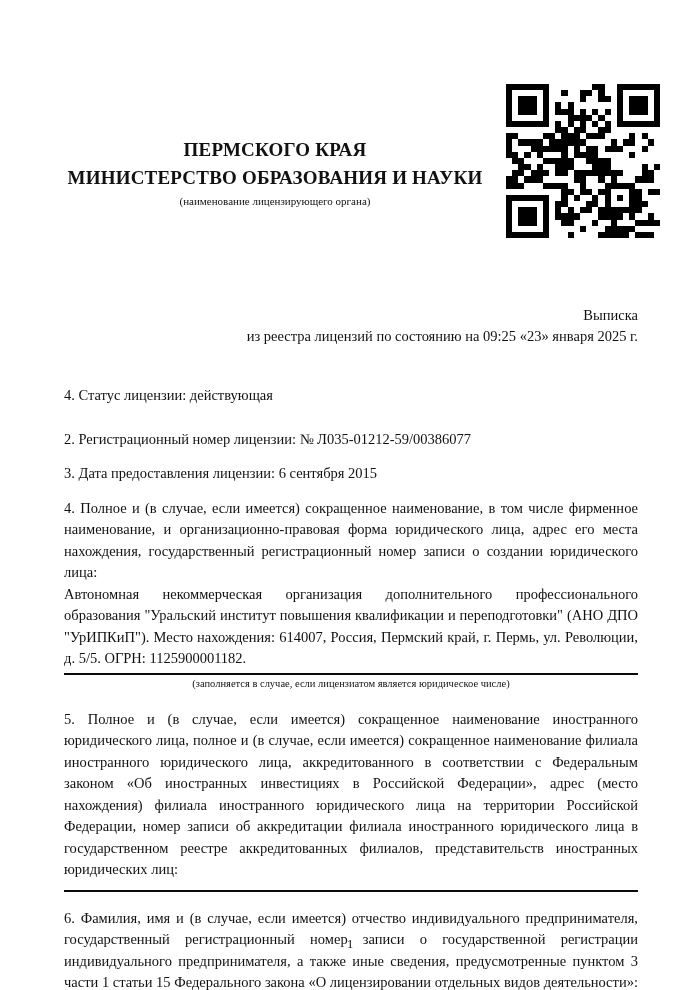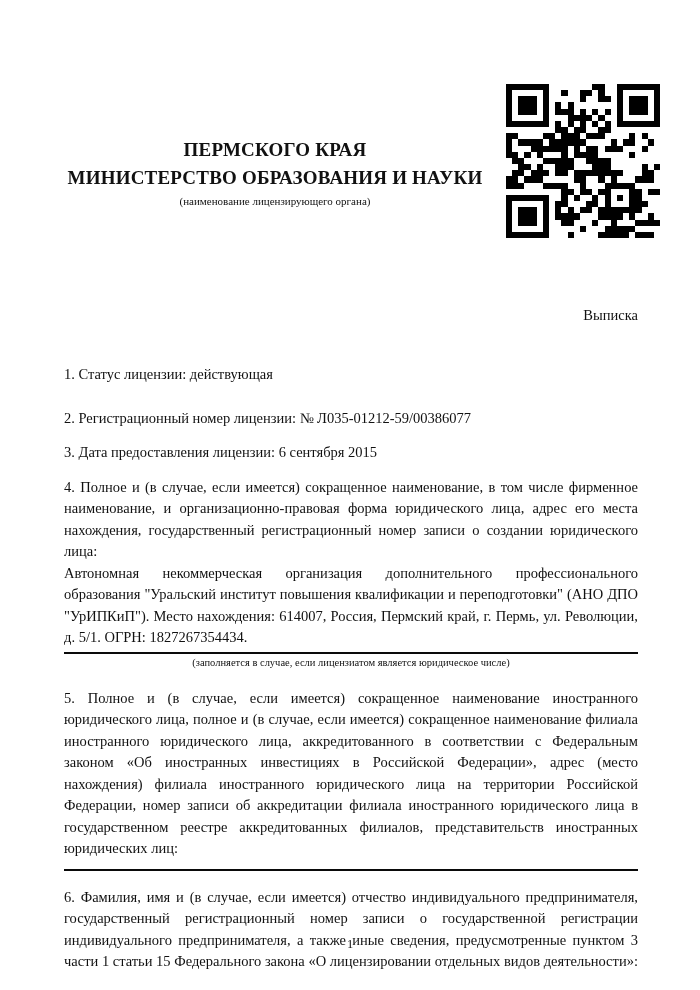--- a/index.html
+++ b/index.html
@@ -407,30 +407,31 @@
   <div class="content">
 
     <div class="header-block">
       <div class="ministry">ПЕРМСКОГО КРАЯ</div>
       <div class="ministry">МИНИСТЕРСТВО ОБРАЗОВАНИЯ И НАУКИ</div>
       <div class="header-caption">(наименование лицензирующего органа)</div>
     </div>
 
     <div class="doc-title">
       <div>Выписка</div>
+      <div>из реестра лицензий по состоянию на 09:25 «23» января 2025 г.</div>
     </div>
 
-    <p class="item item-1">1. Статус лицензии: действующая</p>
+    <p class="item item-1">4. Статус лицензии: действующая</p>
 
     <p class="item item-2">2. Регистрационный номер лицензии: № Л035-01212-59/00386077</p>
 
     <p class="item item-3">3. Дата предоставления лицензии: 6 сентября 2015</p>
 
     <p class="item item-4">4. Полное и (в случае, если имеется) сокращенное наименование, в том числе фирменное наименование, и организационно-правовая форма юридического лица, адрес его места нахождения, государственный регистрационный номер записи о создании юридического лица:</p>
-    <p class="item">Автономная некоммерческая организация дополнительного профессионального образования "Уральский институт повышения квалификации и переподготовки" (АНО ДПО "УрИПКиП"). Место нахождения: 614007, Россия, Пермский край, г. Пермь, ул. Революции, д. 5/1. ОГРН: 1827267354434.</p>
+    <p class="item">Автономная некоммерческая организация дополнительного профессионального образования "Уральский институт повышения квалификации и переподготовки" (АНО ДПО "УрИПКиП"). Место нахождения: 614007, Россия, Пермский край, г. Пермь, ул. Революции, д. 5/5. ОГРН: 1125900001182.</p>
     <div class="rule rule-tight"></div>
     <div class="note">(заполняется в случае, если лицензиатом является юридическое числе)</div>
 
     <p class="item item-5">5. Полное и (в случае, если имеется) сокращенное наименование иностранного юридического лица, полное и (в случае, если имеется) сокращенное наименование филиала иностранного юридического лица, аккредитованного в соответствии с Федеральным законом «Об иностранных инвестициях в Российской Федерации», адрес (место нахождения) филиала иностранного юридического лица на территории Российской Федерации, номер записи об аккредитации филиала иностранного юридического лица в государственном реестре аккредитованных филиалов, представительств иностранных юридических лиц:</p>
     <div class="rule rule-gap"></div>
 
     <p class="item item-6">6. Фамилия, имя и (в случае, если имеется) отчество индивидуального предпринимателя, государственный регистрационный номер записи о государственной регистрации индивидуального предпринимателя, а также иные сведения, предусмотренные пунктом 3 части 1 статьи 15 Федерального закона «О лицензировании отдельных видов деятельности»:</p>
 
   </div>
 

